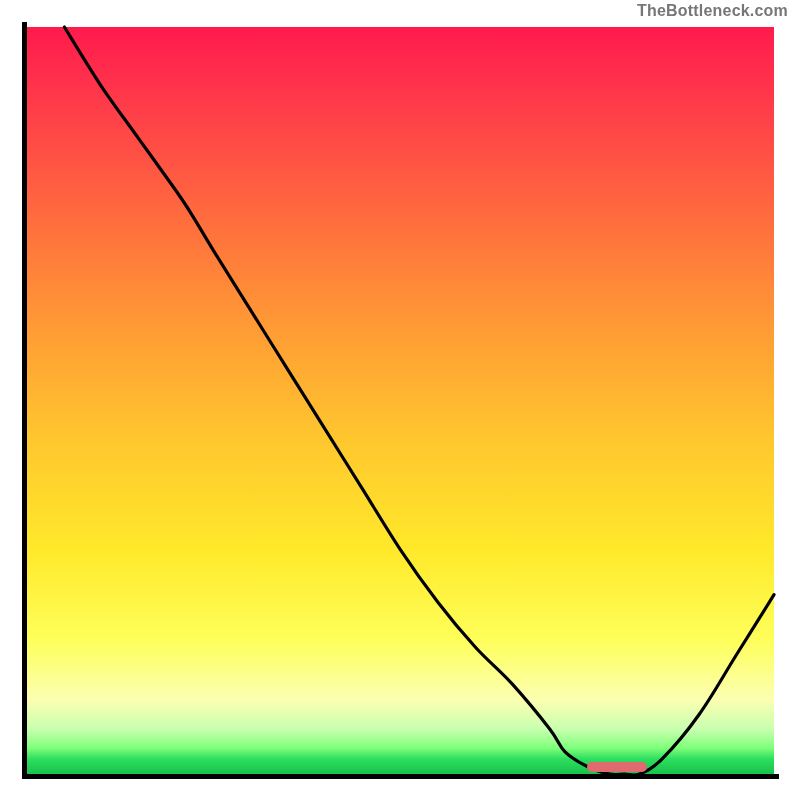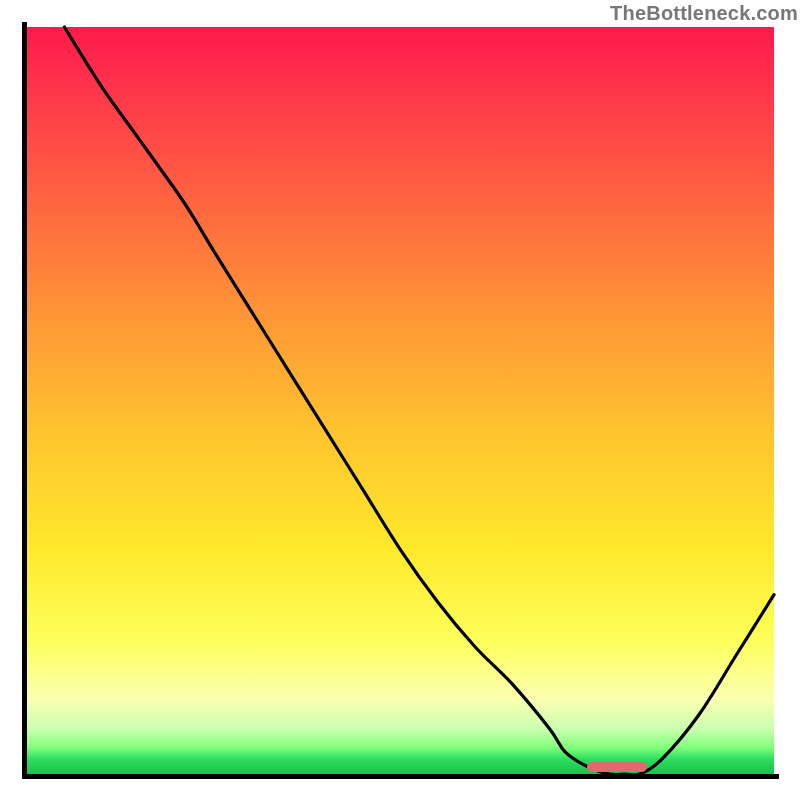--- a/index.html
+++ b/index.html
@@ -7,22 +7,22 @@
     padding: 0;
     width: 800px;
     height: 800px;
     overflow: hidden;
     background: #ffffff;
     font-family: Arial, Helvetica, sans-serif;
   }
   .watermark {
     position: absolute;
     top: 2px;
-    right: 2px;
-    font-size: 20px;
+    right: 12px;
+    font-size: 16px;
     font-weight: 600;
     color: #777777;
     letter-spacing: 0.2px;
     z-index: 10;
   }
   .plot-area {
     position: absolute;
     left: 27px;
     top: 27px;
     width: 747px;

